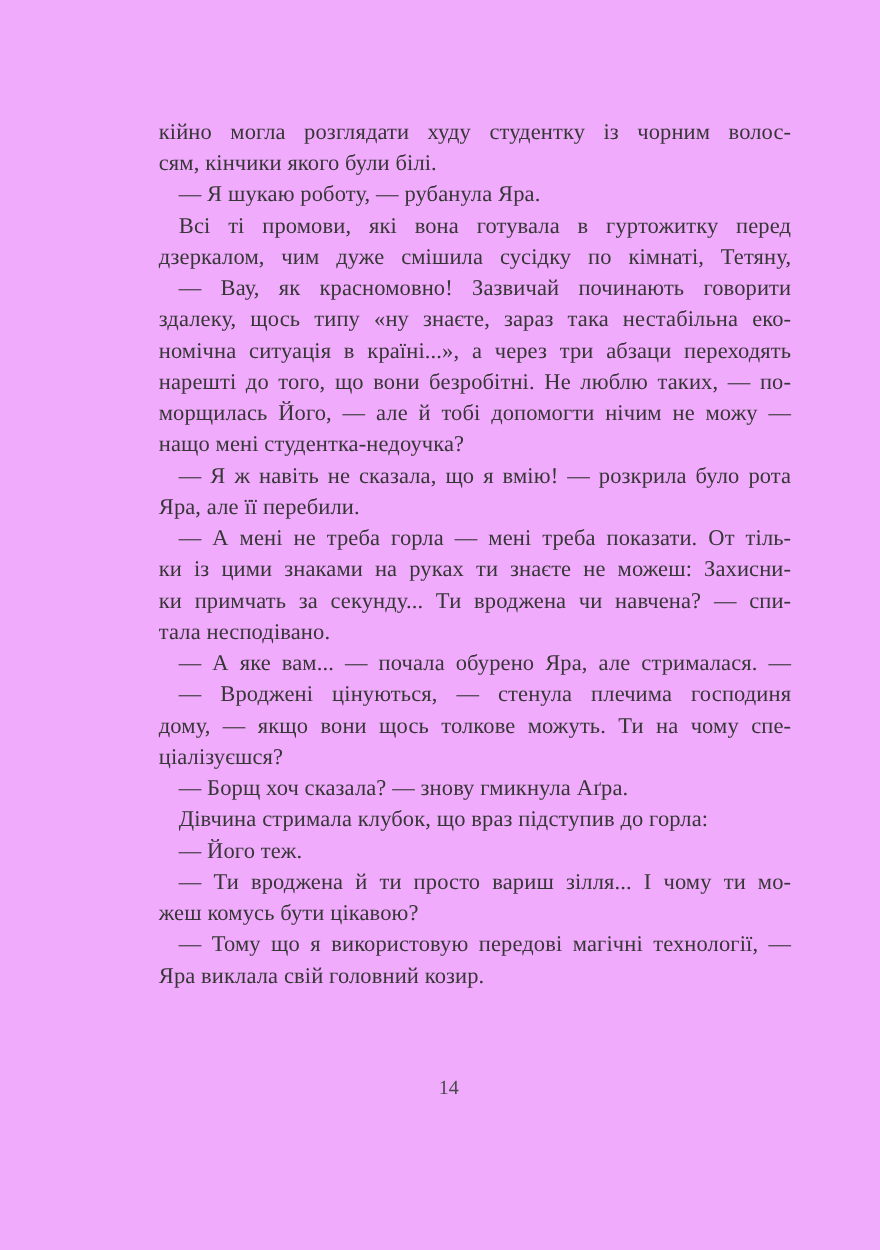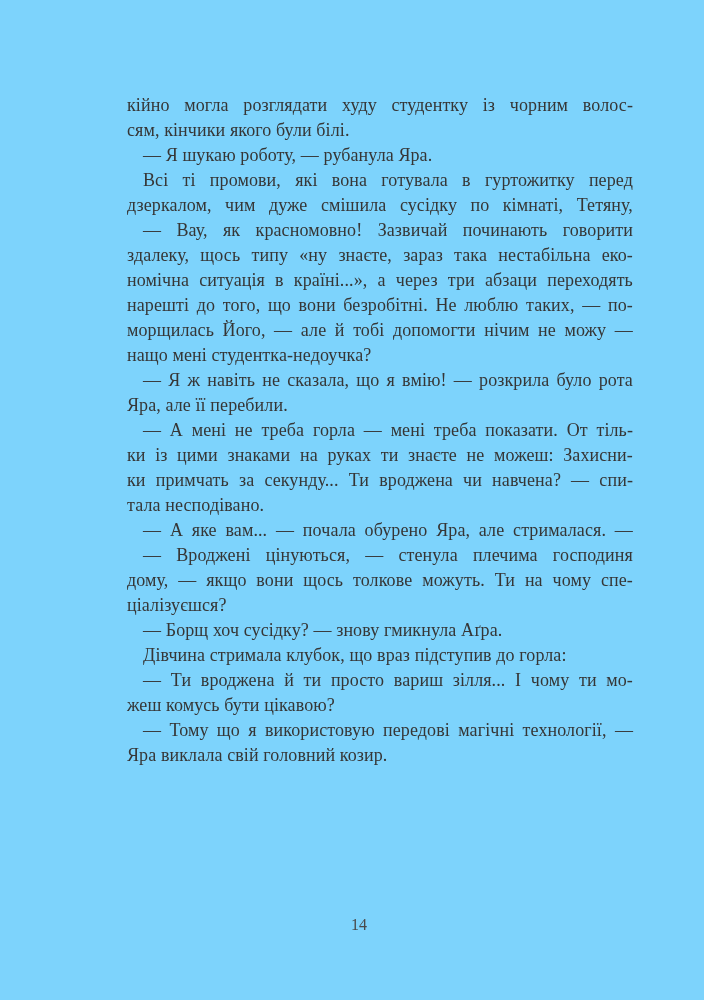--- a/index.html
+++ b/index.html
@@ -6,21 +6,21 @@
     margin: 0;
     padding: 0;
     width: 704px;
     height: 1000px;
     overflow: hidden;
   }
   .page {
     position: relative;
     width: 704px;
     height: 1000px;
-    background: #7dd3fc;
+    background: #f0abfc;
   }
   .text-block {
     position: absolute;
     left: 127px;
     top: 93px;
     width: 506px;
     font-family: "Liberation Serif", "DejaVu Serif", serif;
     font-size: 18px;
     line-height: 25px;
     color: #363636;
@@ -33,21 +33,21 @@
   
   .line.j {
     display: flex;
     justify-content: space-between;
   }
   .line.indent {
     padding-left: 16px;
   }
   .page-number {
     position: absolute;
-    top: 914px;
+    top: 860px;
     left: 127px;
     width: 464px;
     text-align: center;
     font-family: "Liberation Serif", "DejaVu Serif", serif;
     font-size: 16px;
     line-height: 22px;
     color: #4a4a4a;
   }
 </style>
 </head>
@@ -231,22 +231,23 @@
         <span>вони</span>
         <span>щось</span>
         <span>толкове</span>
         <span>можуть.</span>
         <span>Ти</span>
         <span>на</span>
         <span>чому</span>
         <span>спе-</span>
       </div>
       <div class="line">ціалізуєшся?</div>
-      <div class="line indent">— Борщ хоч сусідку? — знову гмикнула Аґра.</div>
+      <div class="line indent">— Борщ хоч сказала? — знову гмикнула Аґра.</div>
       <div class="line indent">Дівчина стримала клубок, що враз підступив до горла:</div>
+      <div class="line indent">— Його теж.</div>
       <div class="line j indent">
         <span>—</span>
         <span>Ти</span>
         <span>вроджена</span>
         <span>й</span>
         <span>ти</span>
         <span>просто</span>
         <span>вариш</span>
         <span>зілля...</span>
         <span>І</span>

